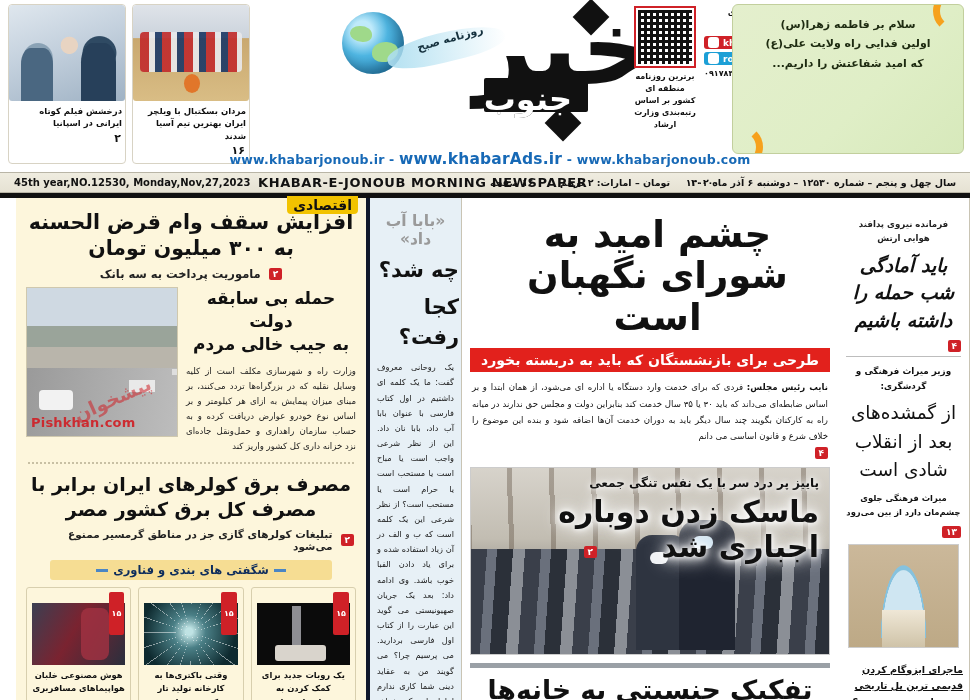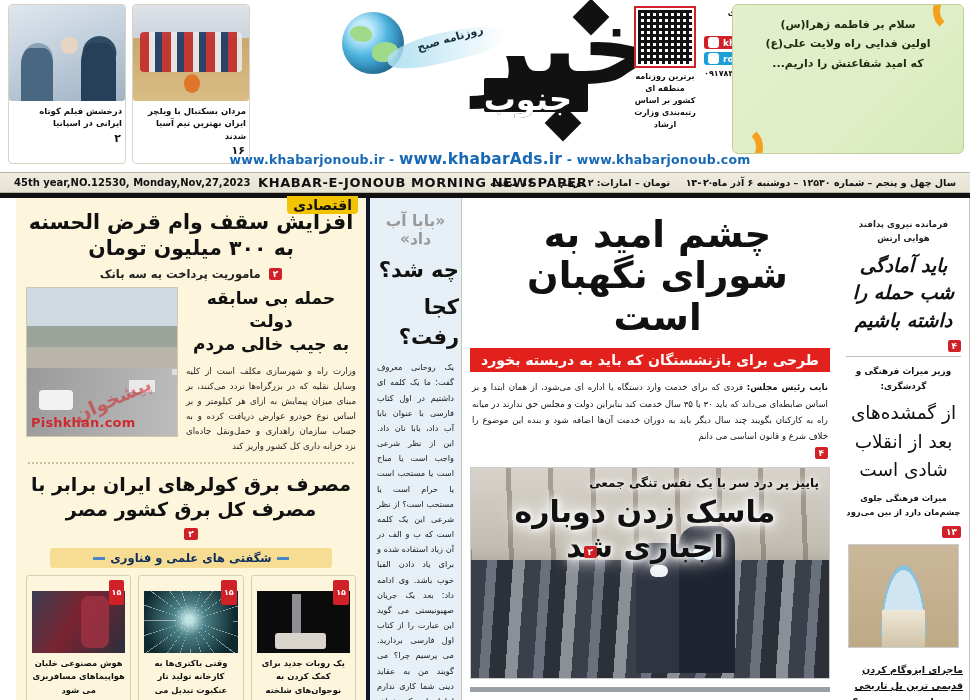--- a/index.html
+++ b/index.html
@@ -190,21 +190,21 @@
   .sci-band {
     margin:6px 34px 0 34px; background:#f6dd93; border-radius:3px; text-align:center;
     font-size:11.5px; font-weight:bold; color:#0d2c5c; padding:3px 0; direction:rtl;
     position:relative;
   }
   .sci-band .dash { display:inline-block; width:12px; height:3px; background:#4b86c4; vertical-align:middle; margin:0 5px; }
 
   .tri { display:flex; gap:7px; padding:7px 10px 0 10px; direction:rtl; }
   .tri-card { flex:1; border:1px solid #d8cfae; background:#fdf6dc; border-radius:3px; padding:5px; position:relative; }
   .tri-badge { position:absolute; right:6px; top:4px; background:#cf2127; color:#fff; font-size:8px; font-weight:bold;
-      padding:8px 3px; border-radius:2px; z-index:3; }
+      padding:17px 3px; border-radius:2px; z-index:3; }
   .tri-img { width:100%; height:62px; position:relative; overflow:hidden; margin-top:10px; }
   .tri-cap { font-size:8.4px; font-weight:bold; color:#111; text-align:center; line-height:1.65; margin-top:4px; direction:rtl; }
   .ph-robot { background:#0b0b0b; }
   .ph-robot:before{content:"";position:absolute;left:38%;top:6%;width:9px;height:62%;background:#8e8e93;}
   .ph-robot:after{content:"";position:absolute;left:20%;bottom:6%;width:54%;height:26%;background:#d9d4cc;border-radius:3px;}
   .ph-web { background: radial-gradient(circle at 48% 46%, #bfe3e4 0 6%, #4a7f86 28%, #0e2a2f 78%); }
   .ph-web:before{content:"";position:absolute;inset:0;
       background: repeating-conic-gradient(from 0deg at 50% 48%, rgba(255,255,255,.5) 0deg 1deg, transparent 1deg 18deg);}
   .ph-ai { background: linear-gradient(120deg,#3b3f52 0%, #7a2330 45%, #2a2f3d 100%); }
   .ph-ai:before{content:"";position:absolute;left:52%;top:8%;width:30%;height:84%;background:#a33242;border-radius:8px;opacity:.8;}
@@ -235,21 +235,21 @@
     padding:16px 6px 0 21px; line-height:1.12; letter-spacing:-1.5px;
   }
   .c-redbar {
     margin:10px 8px 0 8px; background:#e2211c; color:#fff; text-align:center;
     font-size:14px; font-weight:bold; padding:4px 0; direction:rtl;
   }
   .c-lead { font-size:8.6px; color:#111; line-height:1.9; text-align:justify; direction:rtl; padding:7px 10px 0 10px; }
   .c-lead b { font-weight:bold; }
   .c-lead-badge { display:flex; justify-content:flex-start; padding:2px 10px 0 10px; }
 
-  .c-photo { position:relative; margin:8px 8px 0 8px; height:212px; overflow:hidden; border:1px solid #cccccc;text-align:center; }
+  .c-photo { position:relative; margin:8px 8px 0 8px; height:188px; overflow:hidden; border:1px solid #cccccc; }
   .ph-street { position:absolute; inset:0;
       background: linear-gradient(180deg,#d7d3cb 0%, #c2bdb2 38%, #8f8c86 62%, #5e5b57 100%); }
   .ph-street .trees {
     position:absolute; inset:0;
     background: repeating-linear-gradient(88deg, rgba(90,75,60,.55) 0 5px, transparent 5px 42px);
     opacity:.7;
   }
   .ph-street .crowd { position:absolute; left:0; bottom:0; width:100%; height:56%;
       background: repeating-linear-gradient(94deg,#3a3f4a 0 16px,#6a707c 16px 26px,#2b3039 26px 42px,#8b8f96 42px 54px); }
   .ph-street .p1 { position:absolute; left:46%; bottom:2%; width:52px; height:62%; background:#2e3440; border-radius:16px 16px 0 0; }
@@ -456,24 +456,25 @@
           <div class="wm-fa">پیشخوان</div>
           <div class="wm">Pishkhan.com</div>
         </div>
       </div>
 
       <div class="dotline"></div>
 
       <div class="l-h3">مصرف برق کولرهای ایران برابر با مصرف کل برق کشور مصر</div>
       <div class="l-h3-row">
         <span class="pagebadge">۲</span>
+        <span class="l-h3-sub">تبلیغات کولرهای گازی جز در مناطق گرمسیر ممنوع می‌شود</span>
       </div>
 
       <div class="sci-band">
-        <span class="dash"></span><span>شگفتی های علمی و فناوری</span><span class="dash"></span>
+        <span class="dash"></span><span>شگفتی های بندی و فناوری</span><span class="dash"></span>
       </div>
 
       <div class="tri">
         <div class="tri-card">
           <span class="tri-badge">۱۵</span>
           <div class="tri-img">
               <div class="img-fill ph-robot"></div>
             </div>
           <div class="tri-cap">یک روبات جدید برای کمک کردن به نوجوان‌های شلخته</div>
         </div>

